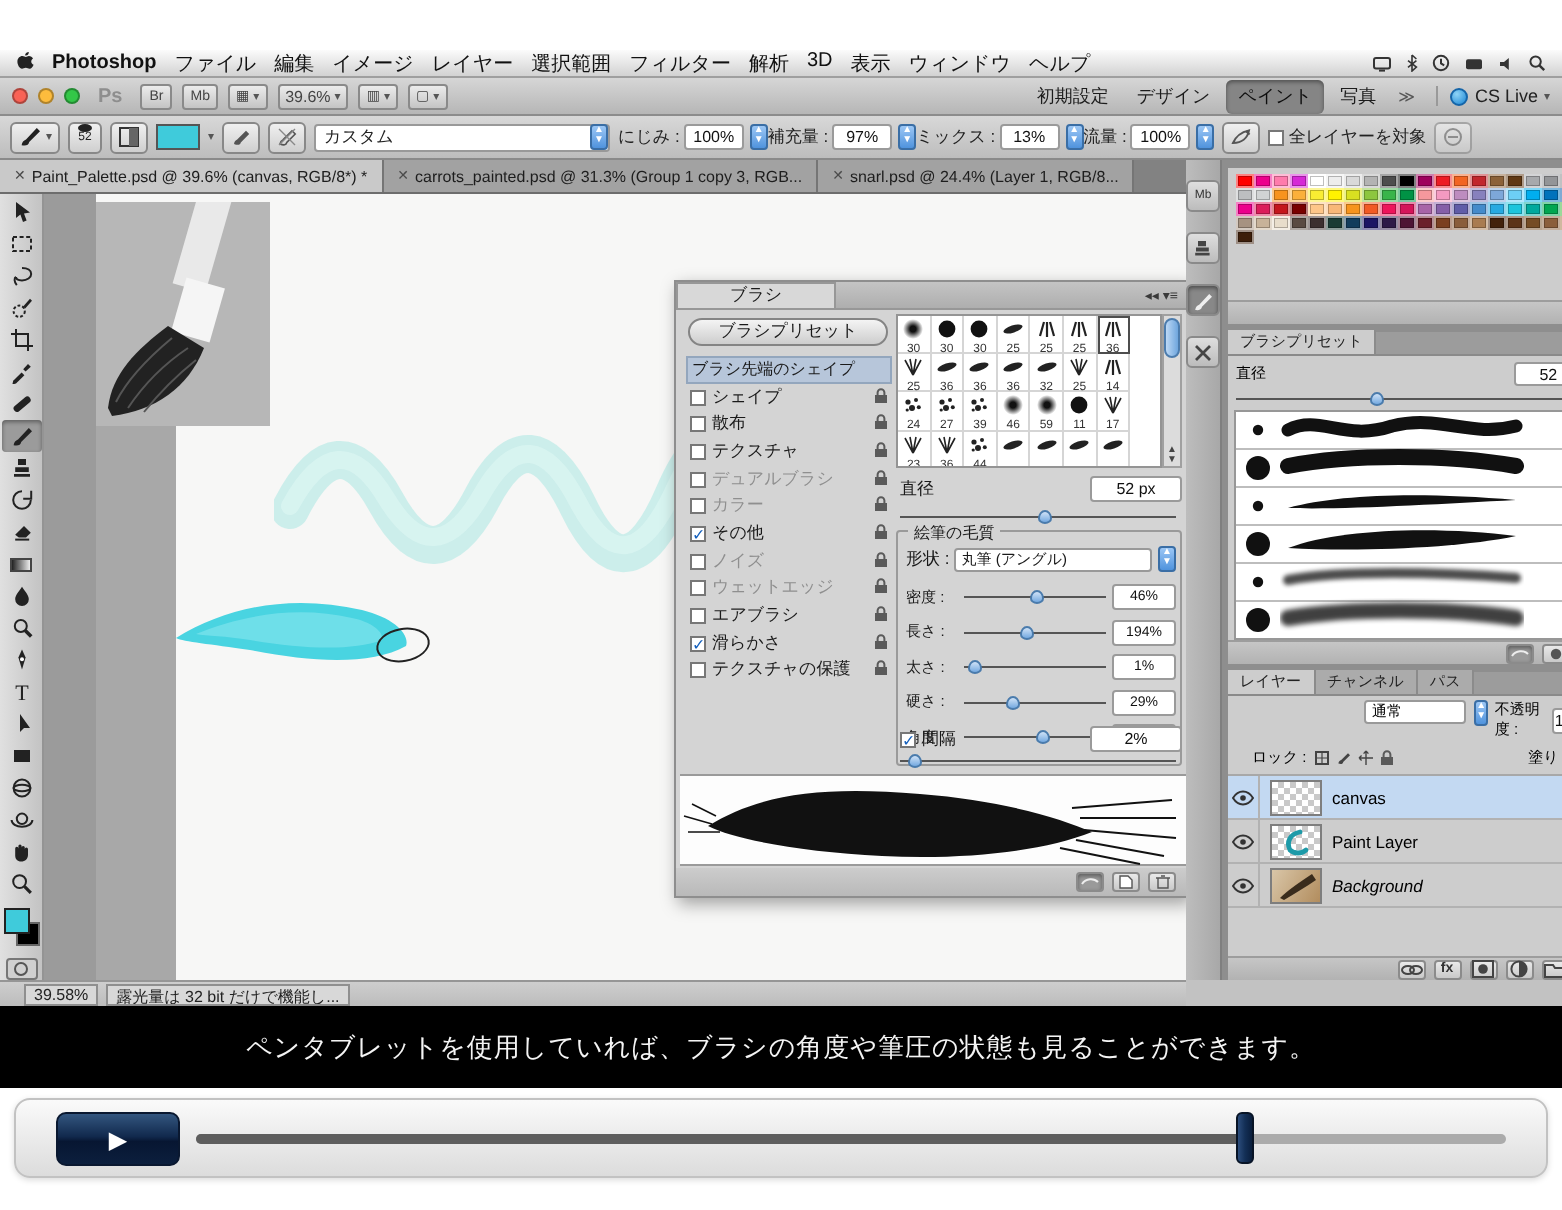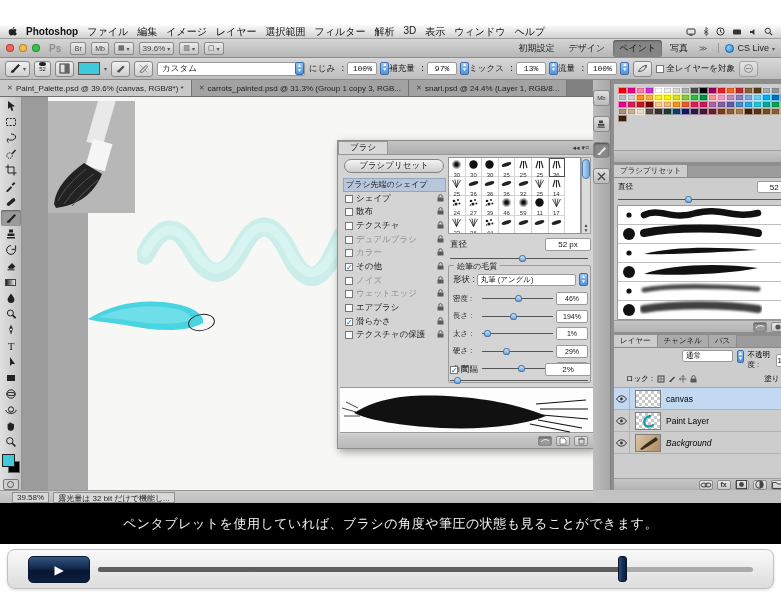--- a/index.html
+++ b/index.html
@@ -60,21 +60,21 @@
   
   #canvas-area { position:absolute; top:72px; left:22px; width:571px; height:393px; background:#f7f7f6; overflow:hidden; }
   #pasteboard { position:absolute; left:0; top:0; width:26px; height:100%; background:#9b9b9b; }
   #canvas-gray-edge { position:absolute; left:26px; top:116px; width:40px; height:277px; background:#a8a8a8; }
   #brush-photo { position:absolute; left:26px; top:4px; width:87px; height:112px; }
   #cursor-ring { position:absolute; left:166px; top:217px; width:27px; height:17px; border:1.3px solid #222; border-radius:50%; transform:rotate(-10deg); }
 
   
   #brush-panel { position:absolute; top:115px; left:337px; width:257px; height:309px; background:#d4d4d4; border:1px solid #8e8e8e; box-shadow:2px 3px 8px rgba(0,0,0,.35); font-size:8.5px; color:#1a1a1a; }
   #bp-header { height:14px; background:linear-gradient(#c4c4c4,#aeaeae); border-bottom:1px solid #979797; display:flex; align-items:flex-end; }
-  #bp-tab { height:13px; padding:0 11px; background:#d8d8d8; border:1px solid #979797; border-bottom:none; display:flex; align-items:center; font-size:8.5px; }
+  #bp-tab { height:13px; padding:0 26px; background:#d8d8d8; border:1px solid #979797; border-bottom:none; display:flex; align-items:center; font-size:8.5px; }
   #bp-header .hdr-icons { margin-left:auto; margin-right:4px; font-size:7px; color:#3a3a3a; align-self:center; }
   #bp-preset-btn { position:absolute; left:6px; top:18px; width:100px; height:14px; border:1px solid #848484; border-radius:7px; background:linear-gradient(#f4f4f4,#cdcdcd); display:flex; align-items:center; justify-content:center; font-size:8.5px; }
   #bp-list { position:absolute; left:5px; top:37px; width:103px; }
   .bp-row { height:13.7px; display:flex; align-items:center; gap:3px; padding:0 2px; }
   .bp-row.header { background:#b7c6da; border:1px solid #93a6bd; font-size:8px; }
   .bp-row .lbl { flex:1; white-space:nowrap; overflow:hidden; }
   .bp-row.disabled .lbl { color:#8f8f8f; }
   .bp-check { width:8px; height:8px; background:#fff; border:1px solid #777; font-size:8px; line-height:7px; color:#1560bd; text-align:center; flex:none; }
   #bp-grid-box { position:absolute; left:110px; top:16px; width:133px; height:77px; background:#fff; border:1px solid #949494; overflow:hidden; display:flex; flex-wrap:wrap; }
   .bcell { width:16.6px; height:19.2px; border-right:1px solid #d5d5d5; border-bottom:1px solid #d5d5d5; display:flex; flex-direction:column; align-items:center; justify-content:flex-start; padding-top:1px; }
@@ -280,21 +280,21 @@
         <svg width="11" height="11" viewBox="0 0 11 11">
           <path d="M2 9c.2-1.2.8-1.8 1.6-2.2L8 2.4 9.6 4 5.4 8.2C5.2 9.4 4 9.8 2 9z" fill="none" stroke="#555" stroke-width=".8"></path>
           <path d="M1.5 1.5l8 8M9.5 1.5l-8 8" stroke="#888" stroke-width=".7"></path>
         </svg>
       </span>
     <span id="preset-select">
         <span>カスタム</span>
         <span class="grow"></span>
         <span class="stepper">▲<br>▼</span>
       </span>
-    <span id="opt-params" style="display:flex;align-items:center;gap:0;font-family:Liberation Mono, monospace;">
+    <span id="opt-params" style="display:flex;align-items:center;gap:0;">
         <span class="opt-field">
           <span>にじみ :</span>
           <span class="vbox" style="width:30px;">100%</span>
           <span class="stepper">▲<br>▼</span>
         </span>
         <span class="opt-field">
           <span>補充量 :</span>
           <span class="vbox" style="width:30px;">97%</span>
           <span class="stepper">▲<br>▼</span>
         </span>

